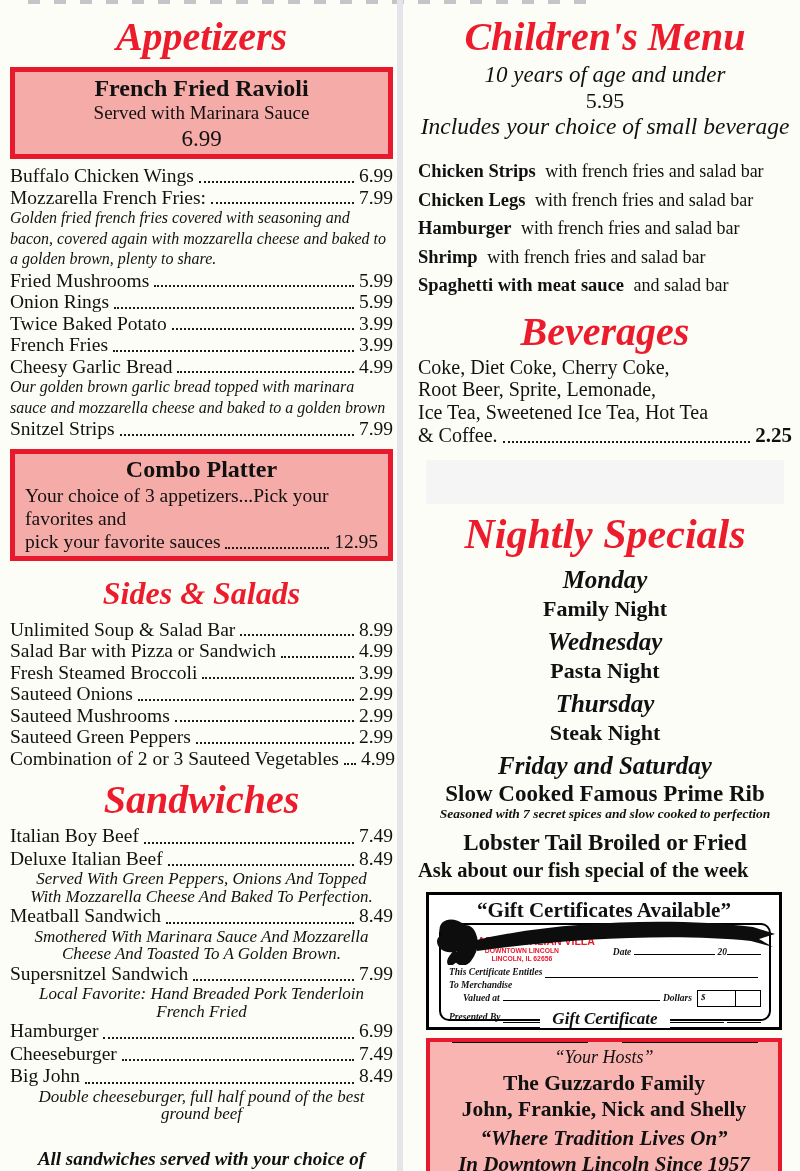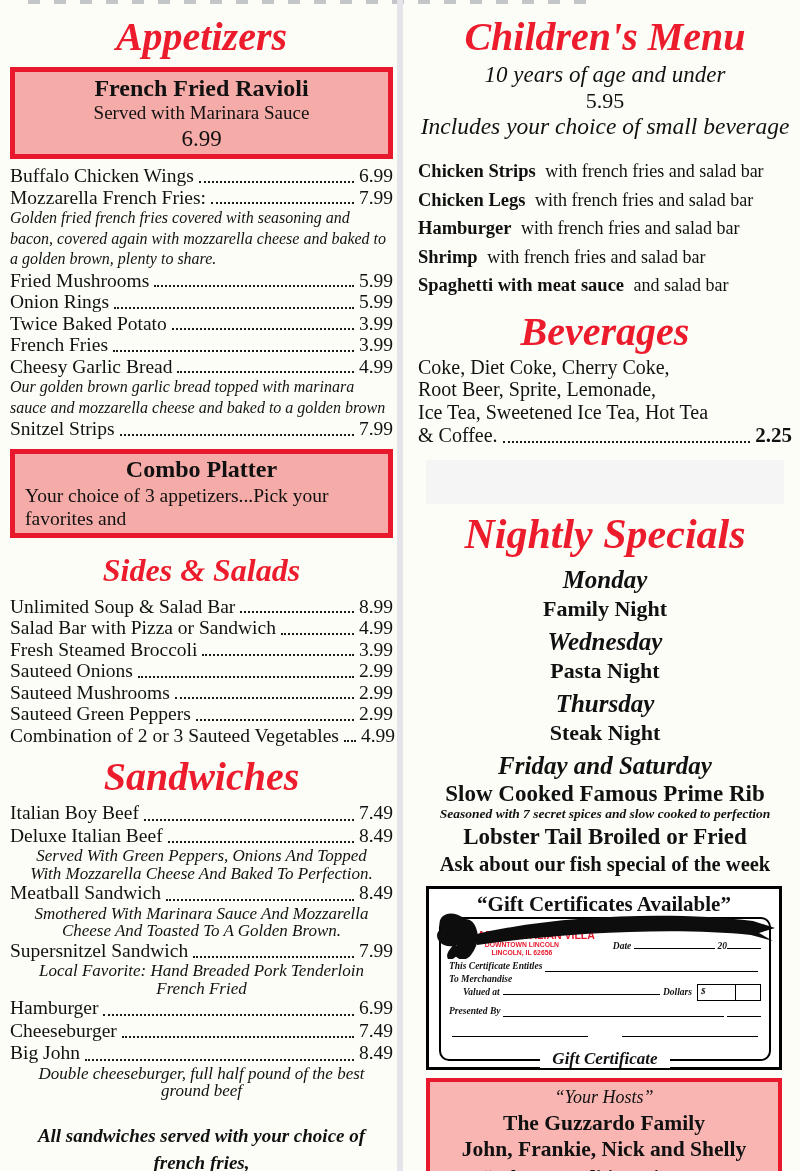--- a/index.html
+++ b/index.html
@@ -44,23 +44,23 @@
   .kid-bold{font-weight:bold;font-size:18.5px;}
   .kid-rest{margin-left:5px;}
   .bev-line{font-size:20px;line-height:22.5px;}
   .bev-row{display:flex;align-items:baseline;font-size:20px;line-height:24px;}
   .bev-row .price{font-weight:bold;font-size:21px;}
   .gray-box{margin:13px auto 0;width:358px;height:44px;background:#f5f5f6;}
   .day{font-style:italic;font-weight:bold;text-align:center;font-size:25px;line-height:30px;margin-top:5px;font-family:"Liberation Serif",serif;}
   .night{font-weight:bold;text-align:center;font-size:22px;line-height:26px;margin-top:1px;}
   .wk-line1{font-weight:bold;text-align:center;font-size:23px;line-height:25px;}
   .wk-line2{font-weight:bold;font-style:italic;text-align:center;font-size:13.5px;line-height:15px;}
-  .wk-line3{font-weight:bold;text-align:center;font-size:23px;line-height:28px;margin-top:2px;}
-  .wk-line4{font-weight:bold;text-align:center;font-size:20.5px;line-height:26px;}
-  .gift-box{position:relative;margin-top:9px;margin-left:8px;width:356px;height:184px;
+  .wk-line3{font-weight:bold;text-align:center;font-size:23px;line-height:28px;margin-top:8px;}
+  .wk-line4{font-weight:bold;font-size:20.5px;line-height:26px;}
+  .gift-box{position:relative;margin-top:9px;margin-left:8px;width:356px;height:138px;
         border:3px solid #000;background:#fff;box-sizing:border-box;}
   .gift-title{text-align:center;font-weight:bold;font-size:21px;line-height:24px;margin-top:3px;}
   .ribbon{position:absolute;left:4px;top:18px;width:346px;height:52px;z-index:2;}
   .cert{position:absolute;left:10px;right:8px;top:28px;bottom:6px;border:2px solid #000;border-radius:10px;font-style:italic;font-weight:bold;}
   .cert-head{display:flex;margin:11px 8px 0;align-items:flex-start;}
   .cert-biz{color:#e8192d;font-style:normal;font-family:"Liberation Sans",sans-serif;text-align:center;}
   .cert-biz-name{font-size:10.5px;line-height:11px;font-weight:bold;}
   .cert-addr{font-size:6.8px;line-height:7.5px;font-weight:bold;}
   .cert-date{display:flex;flex:1;align-items:baseline;font-size:9.5px;margin-left:18px;margin-top:8px;}
   .fill-line{flex:1;border-bottom:1px solid #000;margin:0 3px;height:10px;}
@@ -148,20 +148,25 @@
           <span class="name">Snitzel Strips</span>
           <span class="leader"></span>
           <span class="price">7.99</span>
         </div>
 
       </div>
 
     <div class="pink-box combo-box">
       <div class="combo-title">Combo Platter</div>
       <div class="combo-line">Your choice of 3 appetizers...Pick your favorites and</div>
+      <div class="price-row combo-line">
+        <span class="name">pick your favorite sauces</span>
+        <span class="leader"></span>
+        <span class="price">12.95</span>
+      </div>
     </div>
 
     <h1 class="script-header h-sides">Sides &amp; Salads</h1>
 
     <div>
 
         <div class="price-row">
           <span class="name">Unlimited Soup &amp; Salad Bar</span>
           <span class="leader"></span>
           <span class="price">8.99</span>

